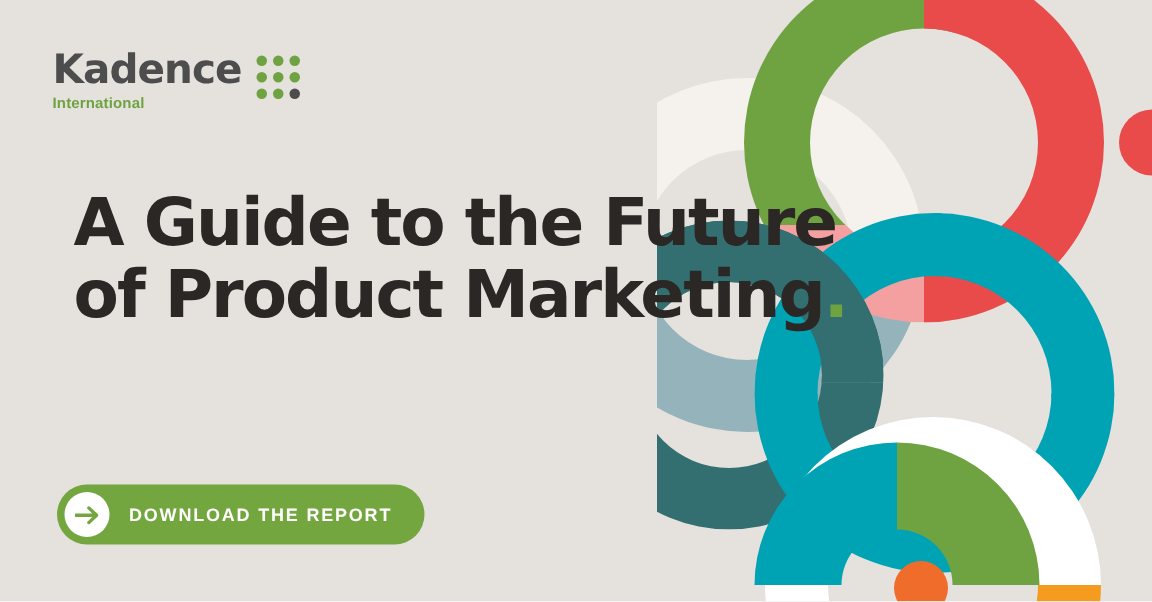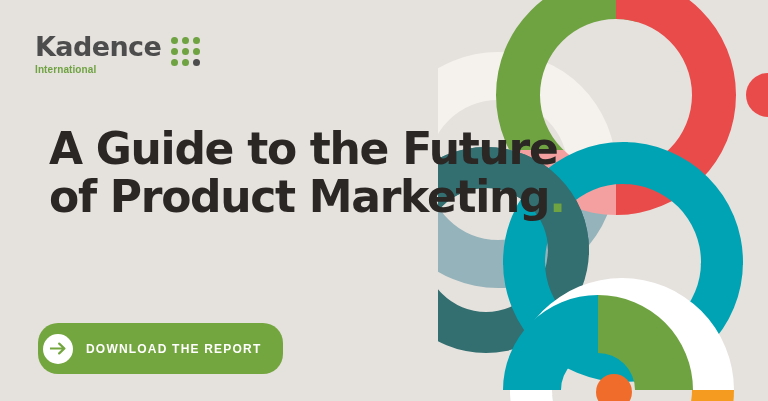--- a/index.html
+++ b/index.html
@@ -95,21 +95,21 @@
     color: #2a2725;
     margin: 13px;
   }
   #headline-period { color: #6fa342; }
 
   
   #cta-button {
     position: absolute;
     left: 38px;
     top: 323px;
-    height: 51px;
+    height: 40px;
     display: inline-flex;
     align-items: center;
     background: #74a63f;
     border-radius: 20px;
     padding: 0 22px 0 5px;
     border: none;
     cursor: pointer;
     text-decoration: none;
   }
   #cta-icon-circle {

